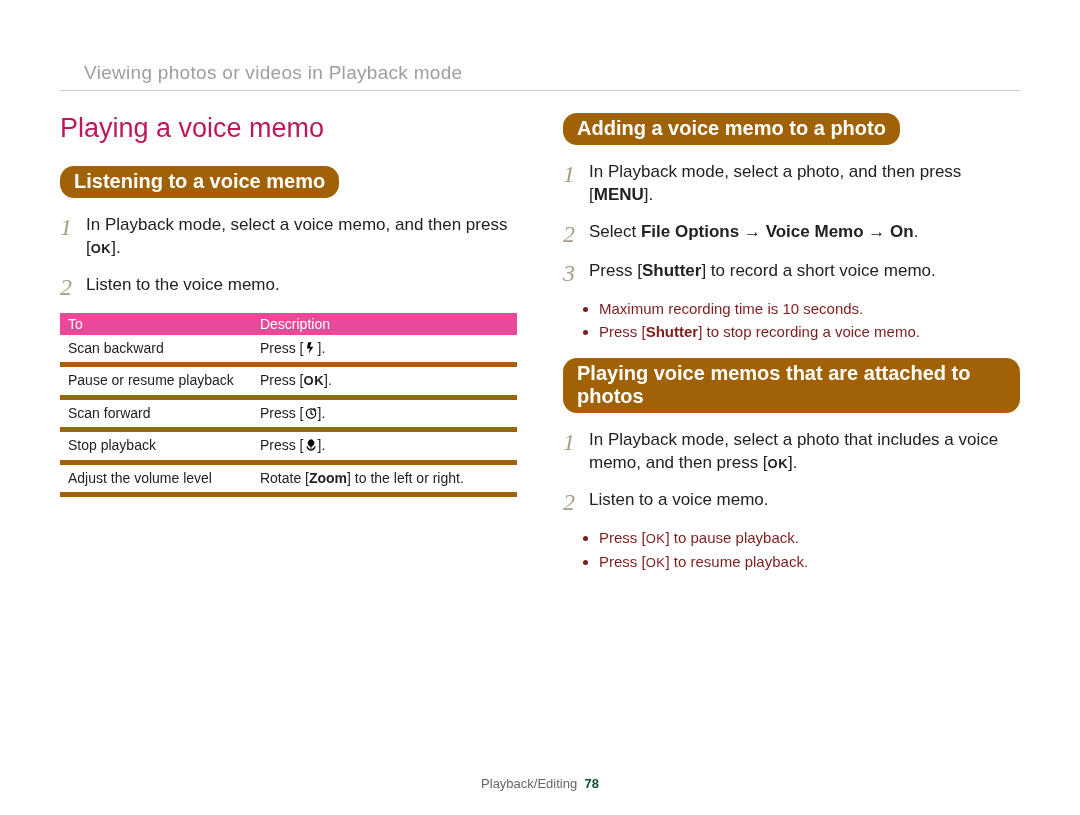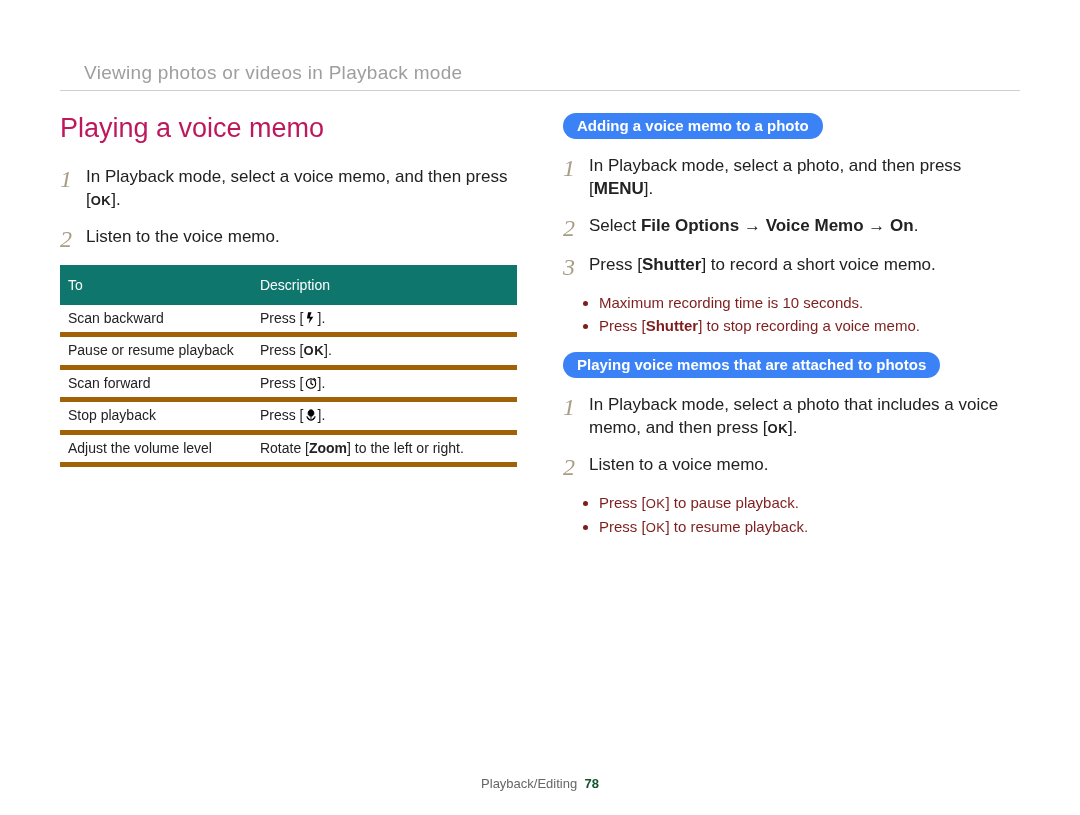--- a/index.html
+++ b/index.html
@@ -37,23 +37,23 @@
     min-width:0;
   }
   h1.section{
     color:#be185d;
     font-weight:400;
     font-size:27px;
     margin:0 0 22px 0;
   }
   .pill{
     display:inline-block;
-    background:#3b82f6;
+    background:#a16207;
     color:#fff;
-    font-size:15px;
+    font-size:20px;
     padding:4px 14px 5px 14px;
     border-radius:14px;
     margin-bottom:16px;
     font-weight:700;
   }
   .step{
     display:flex;
     align-items:flex-start;
     margin-bottom:14px;
     line-height:1.35;
@@ -89,25 +89,25 @@
     letter-spacing:0.5px;
     font-size:13px;
   }
   table{
     border-collapse:collapse;
     width:100%;
     margin-top:6px;
     font-size:14px;
   }
   th{
-    background:#0f766e;
+    background:#ec4899;
     color:#fff;
     font-weight:400;
     text-align:left;
-    padding:12px 8px;
+    padding:3px 8px;
     font-size:14px;
   }
   td{
     padding:5px 8px;
     border-bottom:5px solid #a16207;
     vertical-align:middle;
     line-height:1.25;
   }
   td:first-child{width:42%;}
   .icon{
@@ -143,20 +143,21 @@
 
 <div class="page">
   <div class="breadcrumb">Viewing photos or videos in Playback mode</div>
   <hr class="rule">
 
   <div class="columns">
 
     <div class="col">
       <h1 class="section">Playing a voice memo</h1>
 
+      <div class="pill">Listening to a voice memo</div>
 
       <div class="step">
         <div class="num">1</div>
         <div class="txt">
           <span>In Playback mode, select a voice memo, and then press [</span><span class="ok">OK</span><span>].</span>
         </div>
       </div>
 
       <div class="step">
         <div class="num">2</div>

